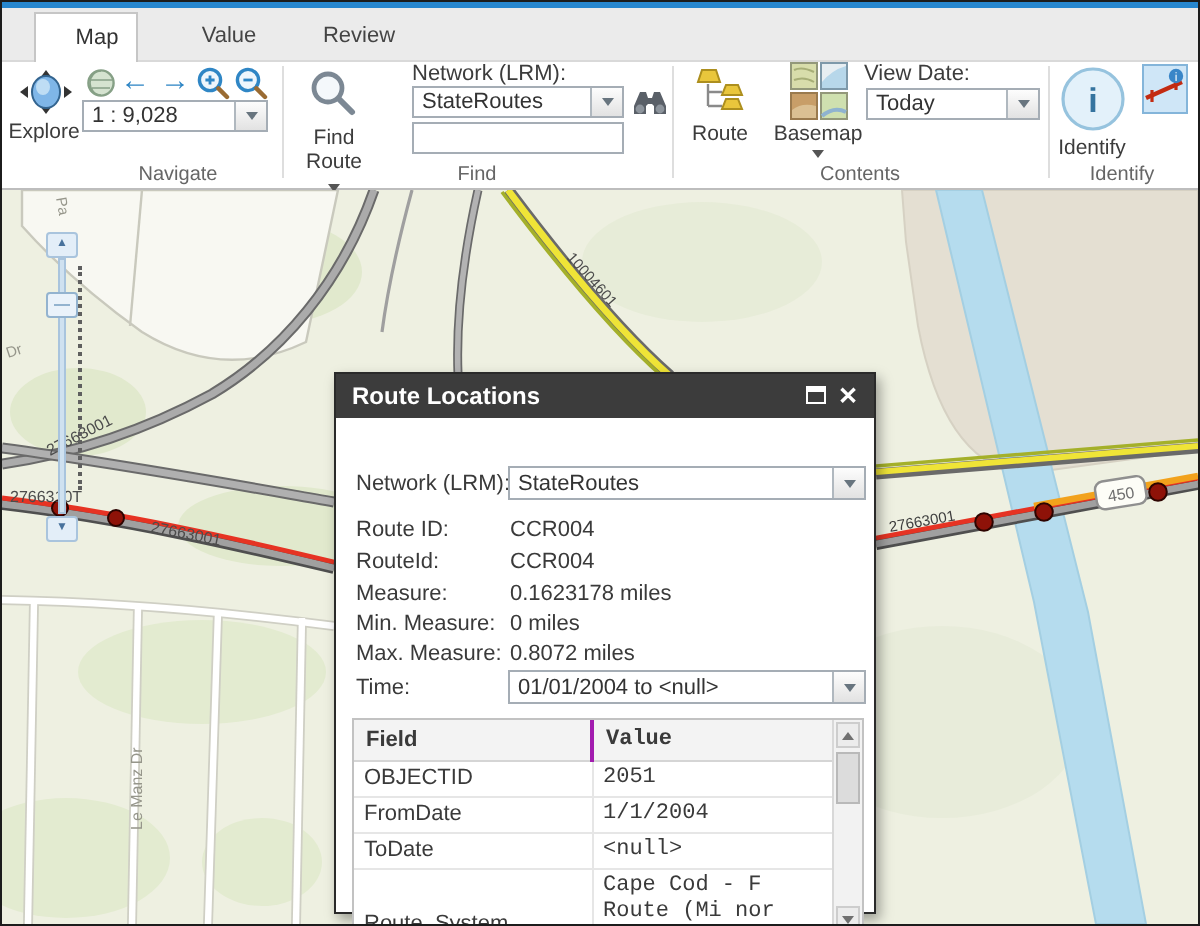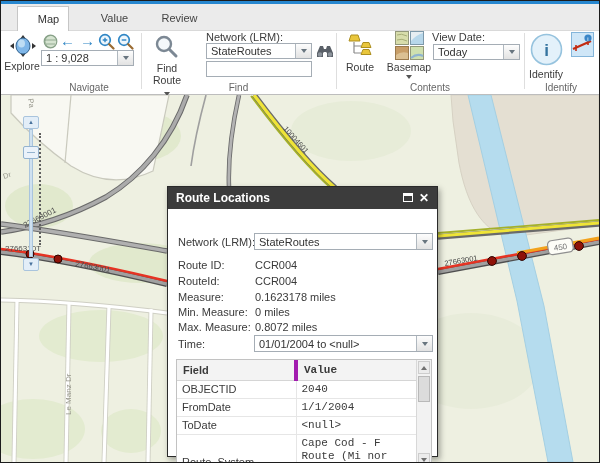--- a/index.html
+++ b/index.html
@@ -40,21 +40,21 @@
   .dialog { position:absolute; left:166px; top:185px; width:271px; height:271px; background:#fff; border:1px solid #2a2a2a; box-shadow:2px 3px 6px rgba(0,0,0,.35); }
   .dlg-header { position:absolute; left:0; top:0; right:0; height:22px; background:#3c3c3c; color:#fff; font-size:12px; font-weight:bold; line-height:22px; padding-left:8px; }
   .dlg-max { position:absolute; right:24px; top:6px; width:10px; height:9px; border:1px solid #fff; border-top:3px solid #fff; }
   .dlg-close { position:absolute; right:6px; top:3px; width:14px; height:16px; color:#fff; font-size:12px; font-weight:bold; line-height:16px; text-align:center; }
   .dlg-body { position:absolute; left:0; top:22px; right:0; bottom:0; font-size:11px; color:#3a3a3a; }
   .f-label { position:absolute; left:10px; white-space:nowrap; }
   .f-value { position:absolute; left:87px; white-space:nowrap; }
   .f-combo { position:absolute; left:86px; width:179px; height:17px; }
   .tbl-wrap { position:absolute; left:8px; top:150px; width:256px; height:109px; border:1px solid #c2c2c2; background:#fff; }
   table.dlg-table { border-collapse:collapse; table-layout:fixed; width:240px; font-size:11px; color:#3a3a3a; }
-  .dlg-table th { background:#f3f3f3; font-weight:bold; text-align:left; padding:3px 6px; border-bottom:1px solid #d5d5d5; border-right:4px solid #a21caf; height:20px; }
+  .dlg-table th { background:#f3f3f3; font-weight:bold; text-align:left; padding:3px 6px; border-bottom:1px solid #d5d5d5; border-right:2px solid #a21caf; height:20px; }
   .dlg-table td { padding:2px 5px; border-bottom:1px solid #e6e6e6; border-right:1px solid #e6e6e6; height:18px; line-height:13px; vertical-align:middle; word-wrap:break-word; }
   .dlg-table th:last-child, .dlg-table td:last-child { border-right:none;font-family:Liberation Mono, monospace; }
   .sb { position:absolute; right:0; top:0; bottom:0; width:15px; background:#f2f2f2; border-left:1px solid #d8d8d8; }
   .sb-up, .sb-down { position:absolute; left:1px; width:12px; height:13px; background:#ececec; border:1px solid #cdcdcd; display:flex; align-items:center; justify-content:center; }
   .sb-up { top:1px; } .sb-down { bottom:1px; }
   .sb-thumb { position:absolute; left:1px; top:16px; width:12px; height:26px; background:#dcdcdc; border:1px solid #b9b9b9; }
   .tri-up-s { width:0; height:0; border-left:3px solid transparent; border-right:3px solid transparent; border-bottom:4px solid #707070; }
   .tri-down-s { width:0; height:0; border-left:3px solid transparent; border-right:3px solid transparent; border-top:4px solid #707070; }
 
   .icon-btn { position:absolute; text-align:center; }
@@ -341,21 +341,21 @@
               <col style="width:119px;">
               <col style="width:121px;">
             </colgroup>
           <tbody>
               <tr>
             <th>Field</th>
             <th>Value</th>
           </tr>
           <tr>
             <td>OBJECTID</td>
-            <td>2040</td>
+            <td>2051</td>
           </tr>
           <tr>
             <td>FromDate</td>
             <td>1/1/2004</td>
           </tr>
           <tr>
             <td>ToDate</td>
             <td>&lt;null&gt;</td>
           </tr>
           <tr>

